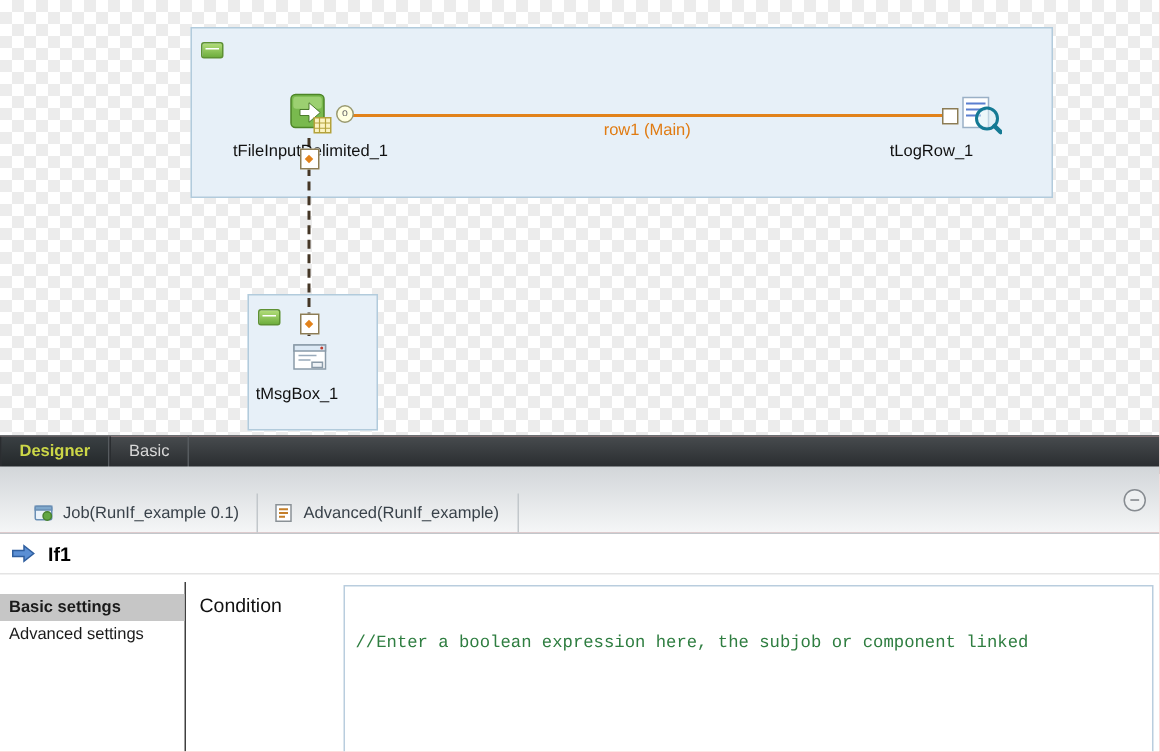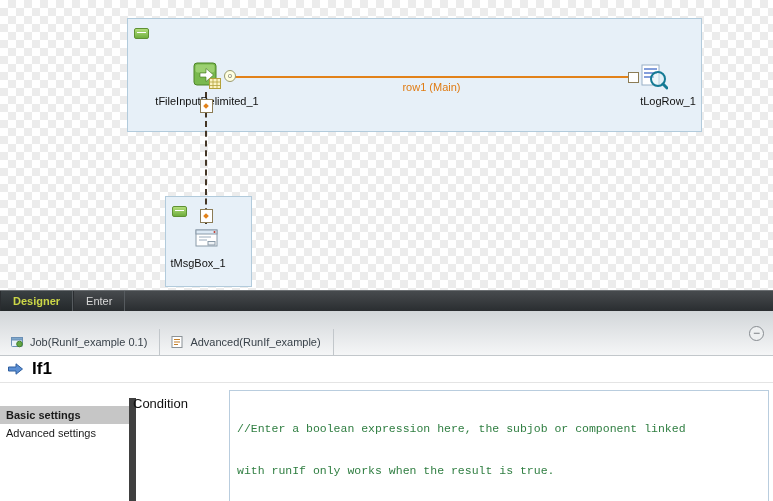--- a/index.html
+++ b/index.html
@@ -11,21 +11,21 @@
           background:conic-gradient(#ececec 25%,#ffffff 0 50%,#ececec 0 75%,#ffffff 0) 0 0/16px 16px}
   .subjob{position:absolute;background:#e7f0f8;border:1px solid #b2cbdc}
   .subjob--main{left:127px;top:18px;width:573px;height:112px}
   .subjob--msg{left:165px;top:196px;width:85px;height:89px}
   .collapse{position:absolute;left:6px;top:9px;width:13px;height:9px;border:1px solid #5e9133;
             border-radius:2px;background:linear-gradient(#b2dd7a,#6fae3e)}
   .collapse::after{content:"";position:absolute;left:2px;right:2px;top:3px;height:1px;background:#fff}
   .comp-icon{position:absolute}
   .comp-label{position:absolute;font-size:11px;color:#111;text-align:center;white-space:nowrap}
   .lb-tfile{left:147px;top:95px;width:120px}
-  .lb-tlog{left:623px;top:95px;width:90px}
+  .lb-tlog{left:576px;top:95px;width:90px}
   .lb-tmsg{left:165px;top:257px;width:66px}
   .ic-tfile{left:192px;top:61px;width:30px;height:30px}
   .ic-tlog{left:640px;top:62px;width:28px;height:28px}
   .ic-tmsg{left:193px;top:224px;width:28px;height:28px}
   .line-main{position:absolute;left:234px;top:76px;width:395px;height:0;border-top:2px solid #e2821a}
   .line-label{position:absolute;left:234px;top:81px;width:395px;text-align:center;font-size:11px;color:#e07b12}
   .trigger{position:absolute;left:205px;top:92px;height:132px;width:0;border-left:2px dashed #443626}
   .conn-box{position:absolute;width:11px;height:12px;background:#fff;border:1px solid #8c7c55;z-index:3}
   .conn-box::after{content:"";position:absolute;left:3px;top:4px;width:4px;height:4px;background:#e2821a;transform:rotate(45deg)}
   .bubble{position:absolute;width:10px;height:10px;border-radius:50%;background:#ffffe0;border:1px solid #9a9a70;
@@ -35,37 +35,37 @@
   
   .viewbar{position:absolute;left:0;top:290px;width:773px;height:26px;display:flex;align-items:stretch;
            background:linear-gradient(#474b4e,#232629);border-top:1px solid #6b6f72;box-sizing:border-box}
   .vtab{padding:0 12px;line-height:20px;font-size:11px;color:#d9d9d9;
         border-right:1px solid #565b5f;border-left:1px solid #2a2d30}
   .vtab--active{background:linear-gradient(#3a4043,#1e2224);color:#ccd747;font-weight:bold}
 
   
   .tabfolder{position:absolute;left:0;top:311px;width:773px;height:45px;
              background:linear-gradient(#d2d6d9,#f5f6f7);border-bottom:1px solid #c2c7cb;box-sizing:border-box}
-  .ptabs{position:absolute;left:0;bottom:0;display:flex;align-items:center;height:27px}
+  .ptabs{position:absolute;left:12px;bottom:0;display:flex;align-items:center;height:27px}
   .ptab{display:flex;align-items:center;gap:6px;height:26px;padding:0 12px 0 10px;font-size:11px;color:#39424a;
         border-right:1px solid #c2c7cb;white-space:nowrap}
   .ptab--active{background:#fff;border:1px solid #b8bec3;border-bottom:1px solid #fff;border-radius:2px 2px 0 0;
                 height:27px;margin-bottom:-1px;color:#1f2428}
   .ticon{display:inline-flex;width:14px;height:14px}
   .tab-close{color:#8a8f94;font-size:12px;margin-left:4px;line-height:1}
   .minimize{position:absolute;right:9px;top:15px;width:15px;height:15px;border:1px solid #878c91;border-radius:50%;
             background:#eef0f1;color:#6d7277;font-size:12px;line-height:13px;text-align:center;box-sizing:border-box}
 
   
   .content{position:absolute;left:0;top:356px;width:773px;height:145px;background:#fff}
   .chead{position:absolute;left:0;top:0;width:100%;height:27px;border-bottom:1px solid #e4e4e4;
          display:flex;align-items:center;gap:8px;padding-left:7px;box-sizing:border-box;background:#fff}
-  .ctitle{font-size:17px;font-weight:bold;color:#000}
+  .ctitle{font-size:13px;font-weight:bold;color:#000}
   .settings{position:absolute;left:0;top:28px;right:0;bottom:0}
-  .sidebar{position:absolute;left:0;top:14px;width:136px;bottom:0;padding-top:8px;border-right:7px solid #404040;box-sizing:border-box}
+  .sidebar{position:absolute;left:0;top:4px;width:124px;bottom:0;padding-top:8px;border-right:1px solid #404040;box-sizing:border-box}
   .nav{height:18px;line-height:18px;padding-left:6px;font-size:11px;color:#1a1a1a}
   .nav--sel{background:#c6c6c6;font-weight:bold}
   .cond-label{position:absolute;left:133px;top:12px;font-size:13px;color:#111}
   .editor{position:absolute;left:229px;top:6px;right:4px;bottom:-2px;border:1px solid #b9cdde;background:#fff;
           padding:3px 7px;font-family:"Liberation Mono","DejaVu Sans Mono",monospace;font-size:11.5px;line-height:14px;
           color:#1b1b1b;white-space:pre;overflow:hidden}
   .ln{min-height:14px}
   .ln.cm{color:#2f7e41}
 </style>
 </head>
@@ -117,21 +117,21 @@
         <circle cx="21.5" cy="8" r="1" fill="#c0392b"></circle>
         <path d="M6 13 h12 M6 16 h8" stroke="#99aabb" stroke-width="1"></path>
         <rect x="15" y="17.5" width="7" height="3.5" fill="#eef2f6" stroke="#8a9aa8"></rect>
       </svg>
     </div>
     <div class="comp-label lb-tmsg">tMsgBox_1</div>
   </div>
 
   <div class="viewbar">
     <div class="vtab vtab--active">Designer</div>
-    <div class="vtab">Enter</div>
+    <div class="vtab">Basic</div>
   </div>
 
   <div class="tabfolder">
     <div class="ptabs">
       <div class="ptab">
         <span class="ticon">
           <svg width="14" height="14" viewBox="0 0 14 14">
               <rect x="1.5" y="2.5" width="11" height="9" rx="1" fill="#eaf2fa" stroke="#6a8fb5"></rect>
               <rect x="1.5" y="2.5" width="11" height="2.5" fill="#7fa8cc" stroke="#6a8fb5"></rect>
               <circle cx="9.5" cy="9" r="2.8" fill="#62a744" stroke="#47822f"></circle>
@@ -162,21 +162,20 @@
       <span class="ctitle">If1</span>
     </div>
     <div class="settings">
       <div class="sidebar">
         <div class="nav nav--sel">Basic settings</div>
         <div class="nav">Advanced settings</div>
       </div>
       <div class="cond-label">Condition</div>
       <div class="editor">
         <div class="ln cm">//Enter a boolean expression here, the subjob or component linked</div>
-        <div class="ln cm">with runIf only works when the result is true.</div>
         
         
         
         
         
       </div>
     </div>
   </div>
 
 </div>

